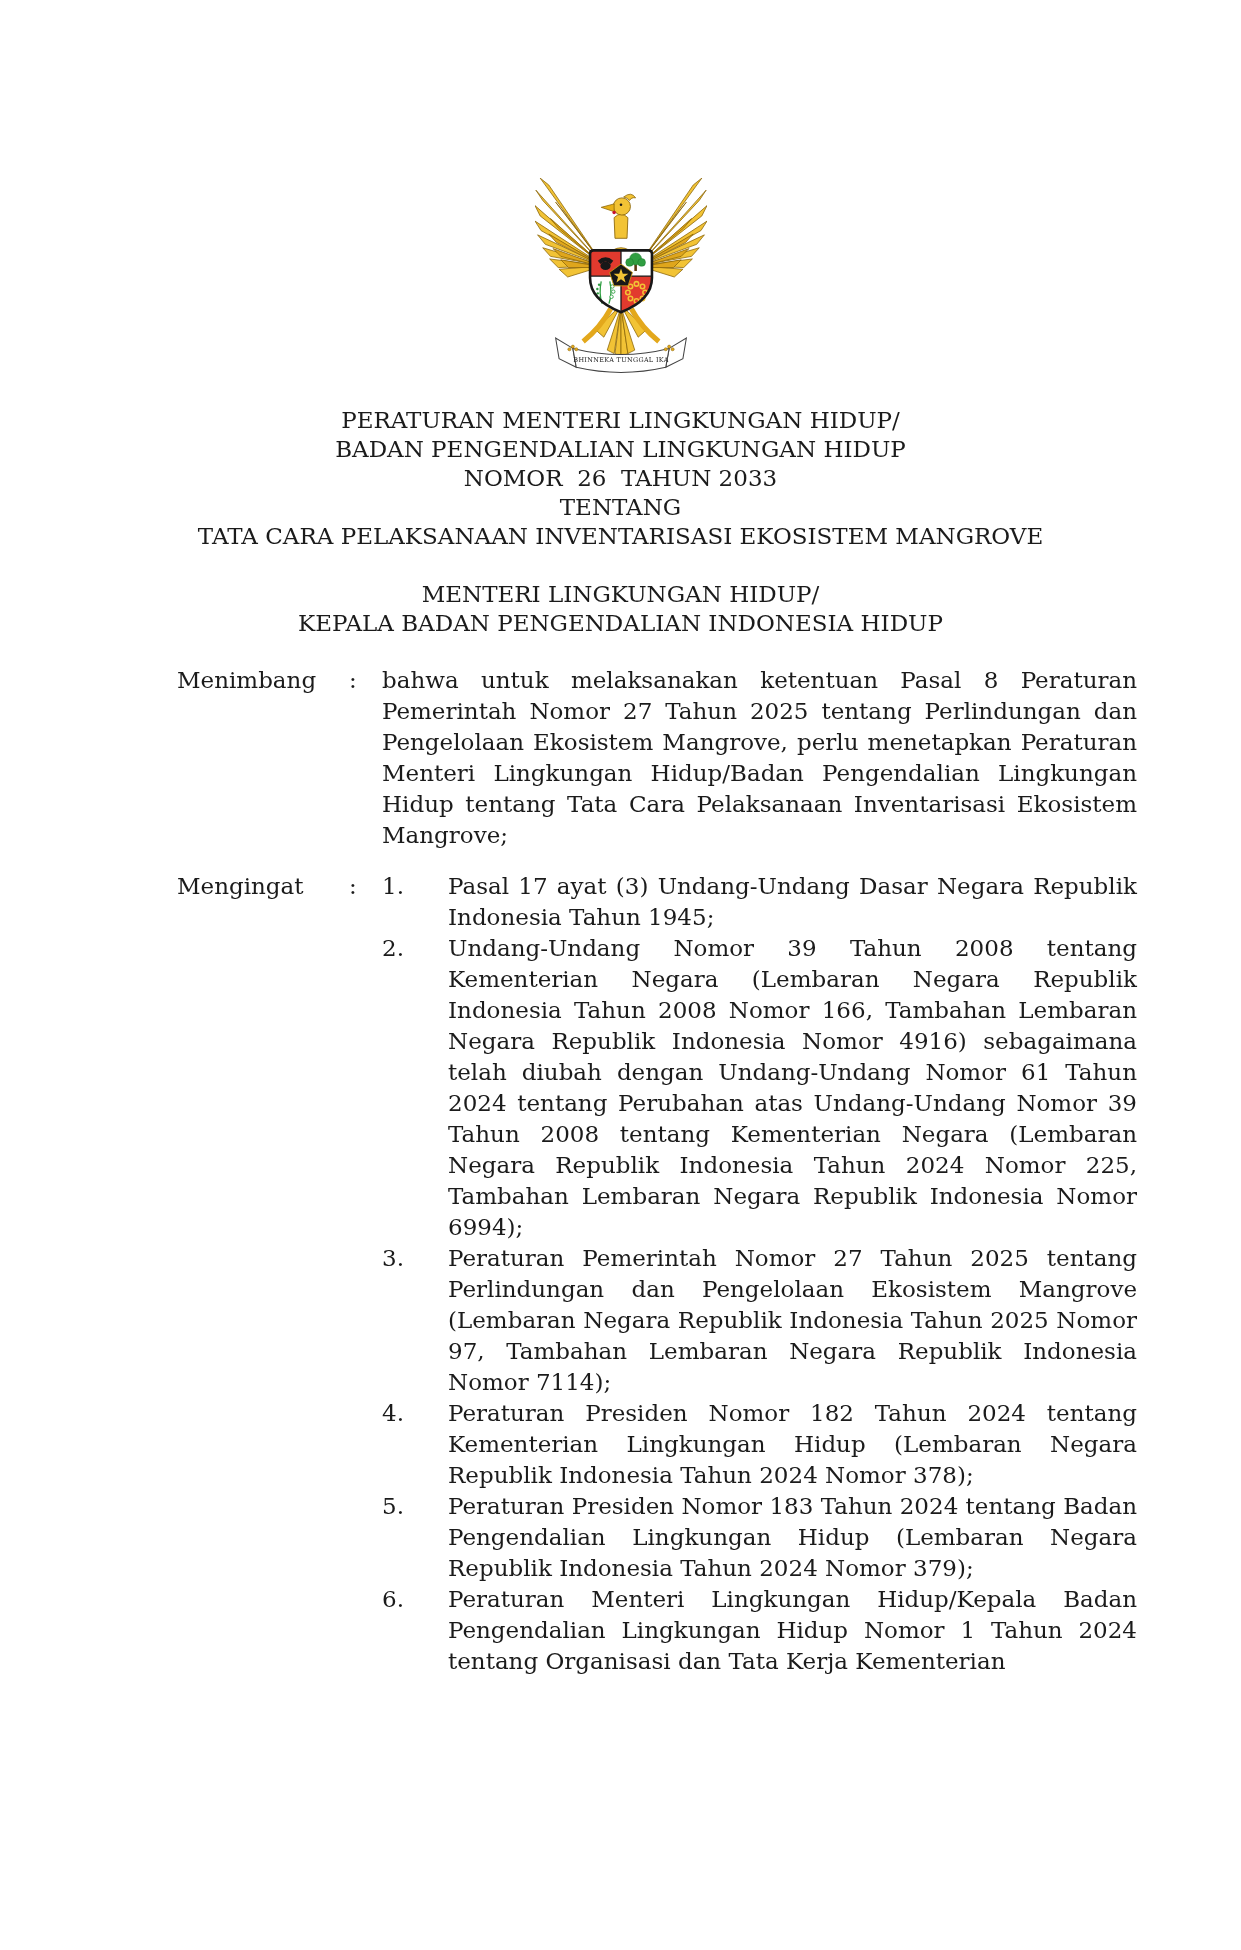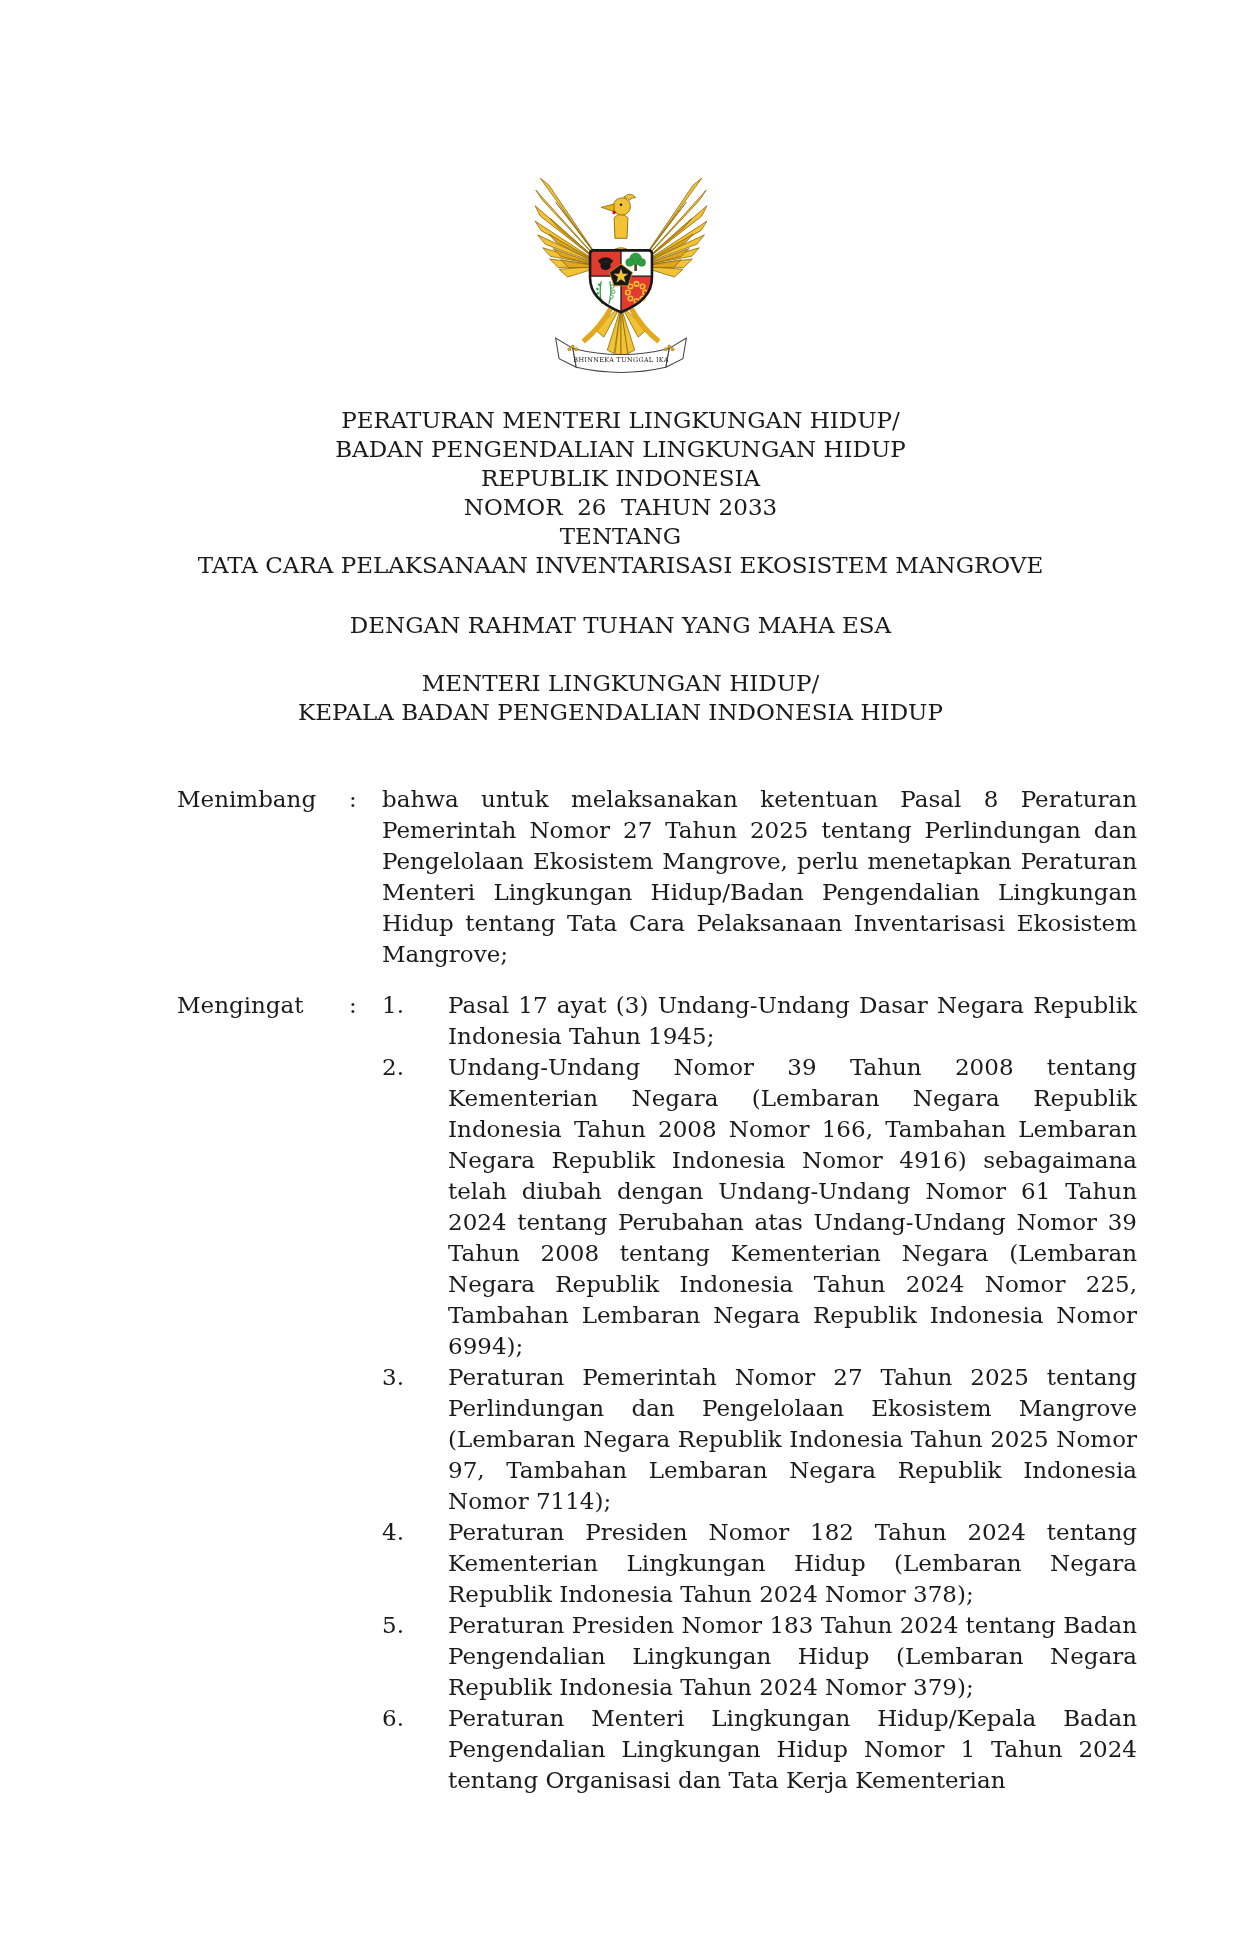--- a/index.html
+++ b/index.html
@@ -32,21 +32,21 @@
     margin-top: 31px;
     text-align: center;
     line-height: 29px;
   }
   .authority-block {
     margin-top: 29px;
     text-align: center;
     line-height: 29px;
   }
 
-  .clauses { margin-top: 57px; }
+  .clauses { margin-top: 27px; }
 
   .clause {
     display: flex;
     align-items: flex-start;
     padding-left: 148px;
     margin-bottom: 20px;
   }
   .clause-label { flex: 0 0 172px; }
   .clause-colon { flex: 0 0 33px; }
   .clause-body  { flex: 0 0 755px; max-width: 755px; text-align: justify; }
@@ -189,29 +189,25 @@
         <circle cx="156" cy="196" r="1.8"></circle>
           <circle cx="152" cy="199" r="1.8"></circle>
           <circle cx="160" cy="199" r="1.8"></circle>
       </g>
     </svg>
   </div>
 
   <div class="title-block">
     <div class="title-line">PERATURAN MENTERI LINGKUNGAN HIDUP/</div>
     <div class="title-line">BADAN PENGENDALIAN LINGKUNGAN HIDUP</div>
-    <div class="title-line">REPUBLIK INDONESIA</div>
     <div class="title-line">NOMOR  26  TAHUN 2033</div>
     <div class="title-line">TENTANG</div>
     <div class="title-line">TATA CARA PELAKSANAAN INVENTARISASI EKOSISTEM MANGROVE</div>
   </div>
 
-  <div class="invocation-block">
-    <div>DENGAN RAHMAT TUHAN YANG MAHA ESA</div>
-  </div>
 
   <div class="authority-block">
     <div>MENTERI LINGKUNGAN HIDUP/</div>
     <div>KEPALA BADAN PENGENDALIAN INDONESIA HIDUP</div>
   </div>
 
   <div class="clauses">
 
     <div class="clause">
       <div class="clause-label">Menimbang</div>

